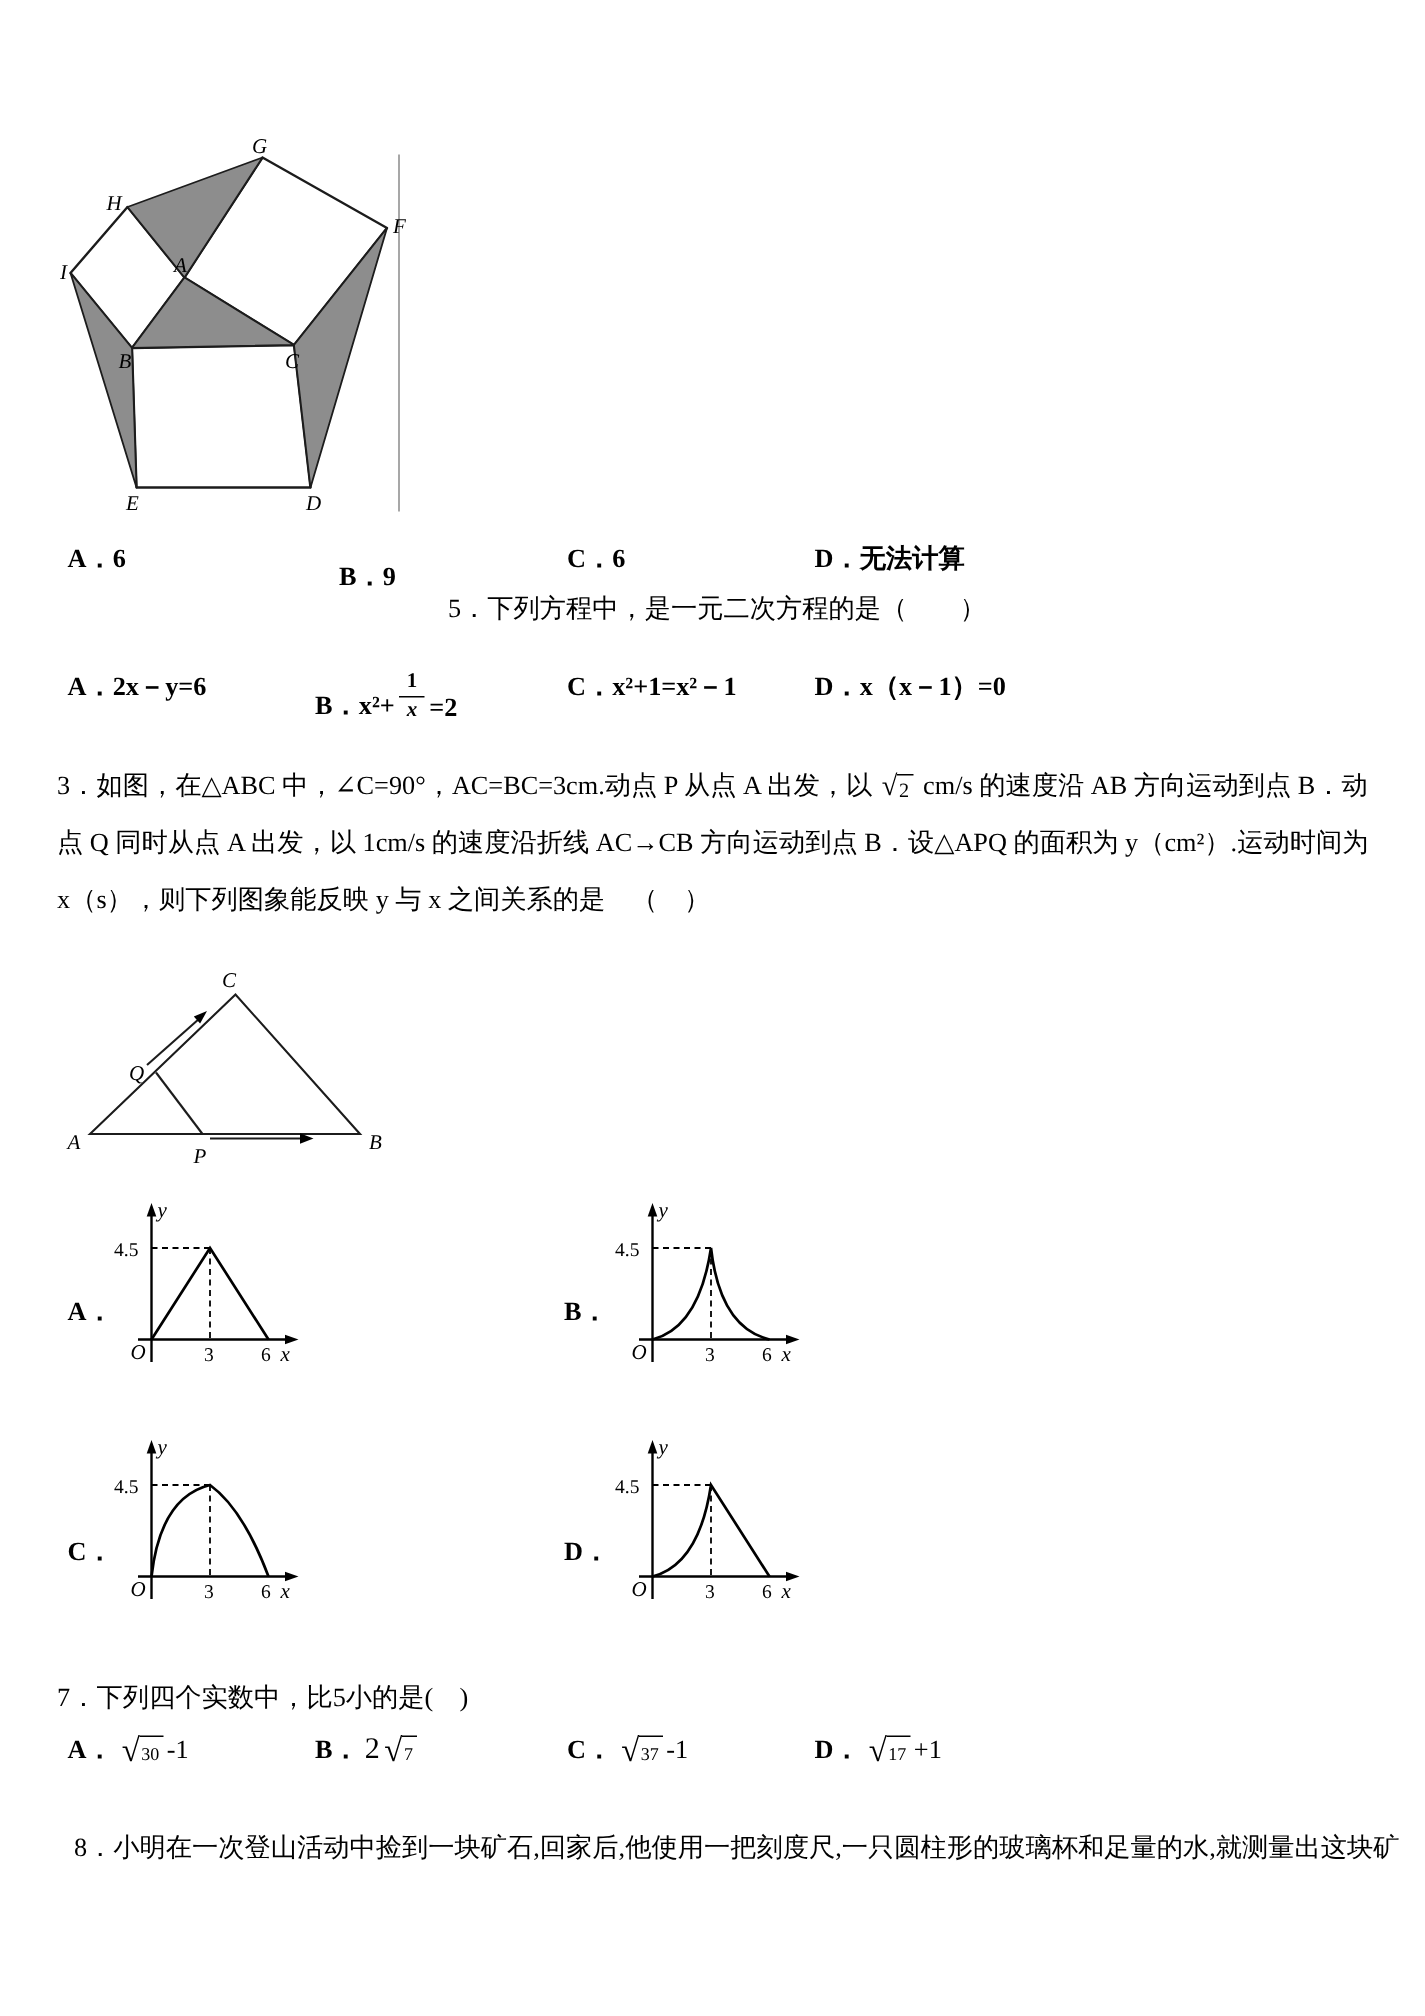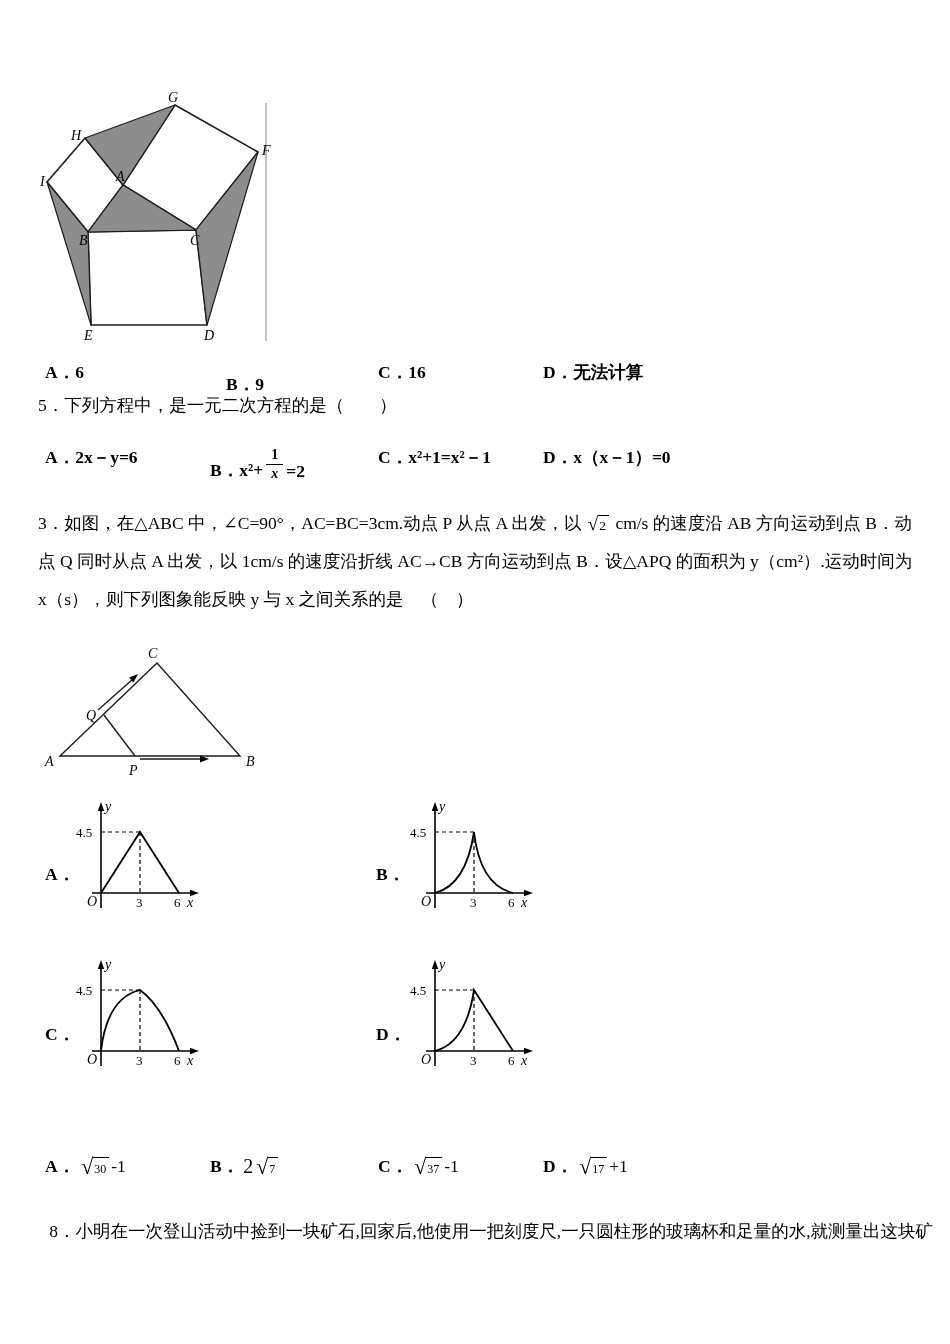--- a/index.html
+++ b/index.html
@@ -76,25 +76,25 @@
     <text class="it" x="76" y="92">A</text>
     <text class="it" x="39" y="156">B</text>
     <text class="it" x="150" y="156">C</text>
     <text class="it" x="44" y="251">E</text>
     <text class="it" x="164" y="251">D</text>
   </svg>
 
   <div class="abs optrow" style="left:0; top:360px; width:950px; height:26px;padding-left:48px;">
     <span class="abs opt" style="left:45px; top:0;">A．6</span>
     <span class="abs opt" style="left:226px; top:0;margin-top:12px;">B．9</span>
-    <span class="abs opt" style="left:378px; top:0;">C．16</span>
+    <span class="abs opt" style="left:378px; top:0;">C．6</span>
     <span class="abs opt" style="left:543px; top:0;">D．无法计算</span>
   </div>
 
-  <div class="abs stem" style="left:38px; top:392px; width:880px;">5．下列方程中，是一元二次方程的是（　　）</div>
+  <div class="abs stem" style="left:38px; top:392px; width:880px;text-align:center;">5．下列方程中，是一元二次方程的是（　　）</div>
 
   <div class="abs" style="left:0; top:428px; width:950px; height:54px;">
     <span class="abs opt optlabel" style="left:45px; top:17px;">A．2x－y=6</span>
     <span class="abs opt optlabel" style="left:210px; top:0; height:54px; display:inline-flex; align-items:flex-end;">
       <span>B．x²+</span>
       <span class="frac">
         <span class="fnum">1</span>
         <span class="fden">x</span>
       </span>
       <span>=2</span>
@@ -190,20 +190,21 @@
     <line class="dash" x1="66" y1="36" x2="66" y2="97"></line>
     <path class="curve" d="M27,97 Q58,89 66,36 L105,97"></path>
     <text class="it" x="31" y="15">y</text>
     <text class="it" x="113" y="111">x</text>
     <text class="it" x="13" y="110">O</text>
     <text class="num" x="2" y="41">4.5</text>
     <text class="num" x="62" y="111">3</text>
     <text class="num" x="100" y="111">6</text>
   </svg>
 
+  <div class="abs stem" style="left:38px; top:1118px; width:880px;">7．下列四个实数中，比5小的是(　)</div>
 
   <div class="abs" style="left:0; top:1154px; width:950px; height:40px;">
     <span class="abs q7opt" style="left:45px; top:0;">
       <b>A．</b>
       <span class="sqrt">
           <span class="sym">√</span>
           <span class="bod">30</span>
         </span>
       <span>-1</span>
     </span>

